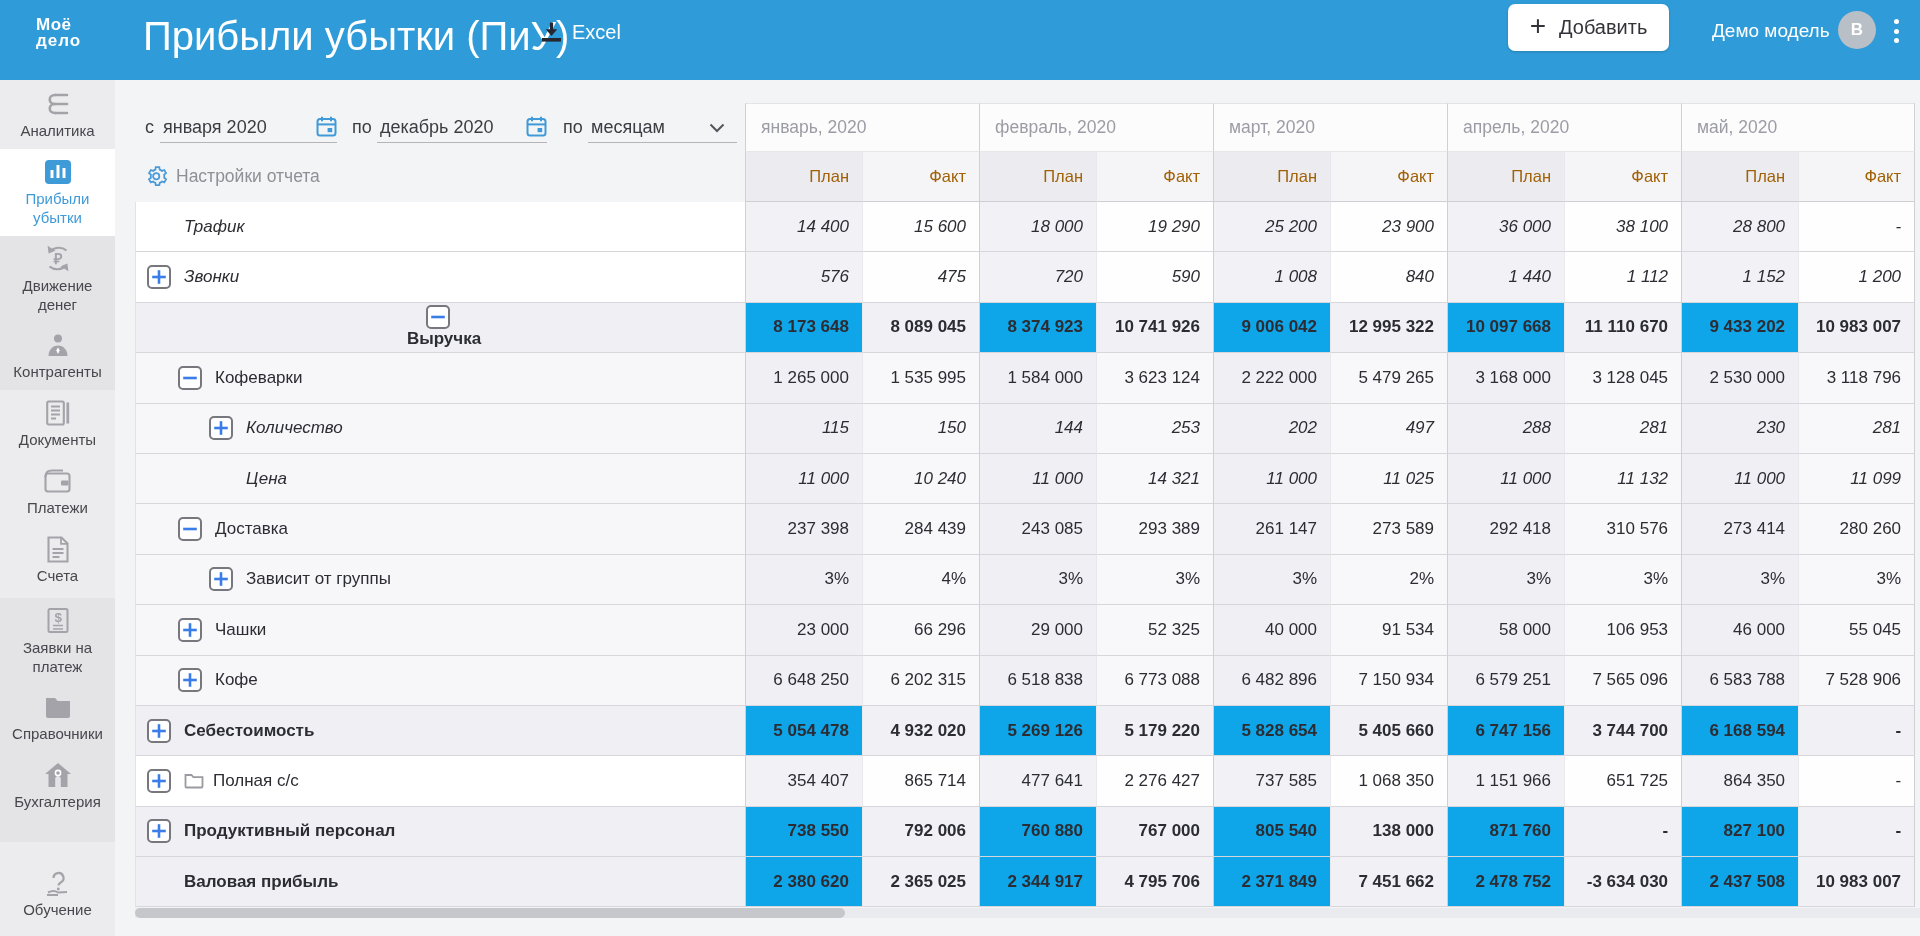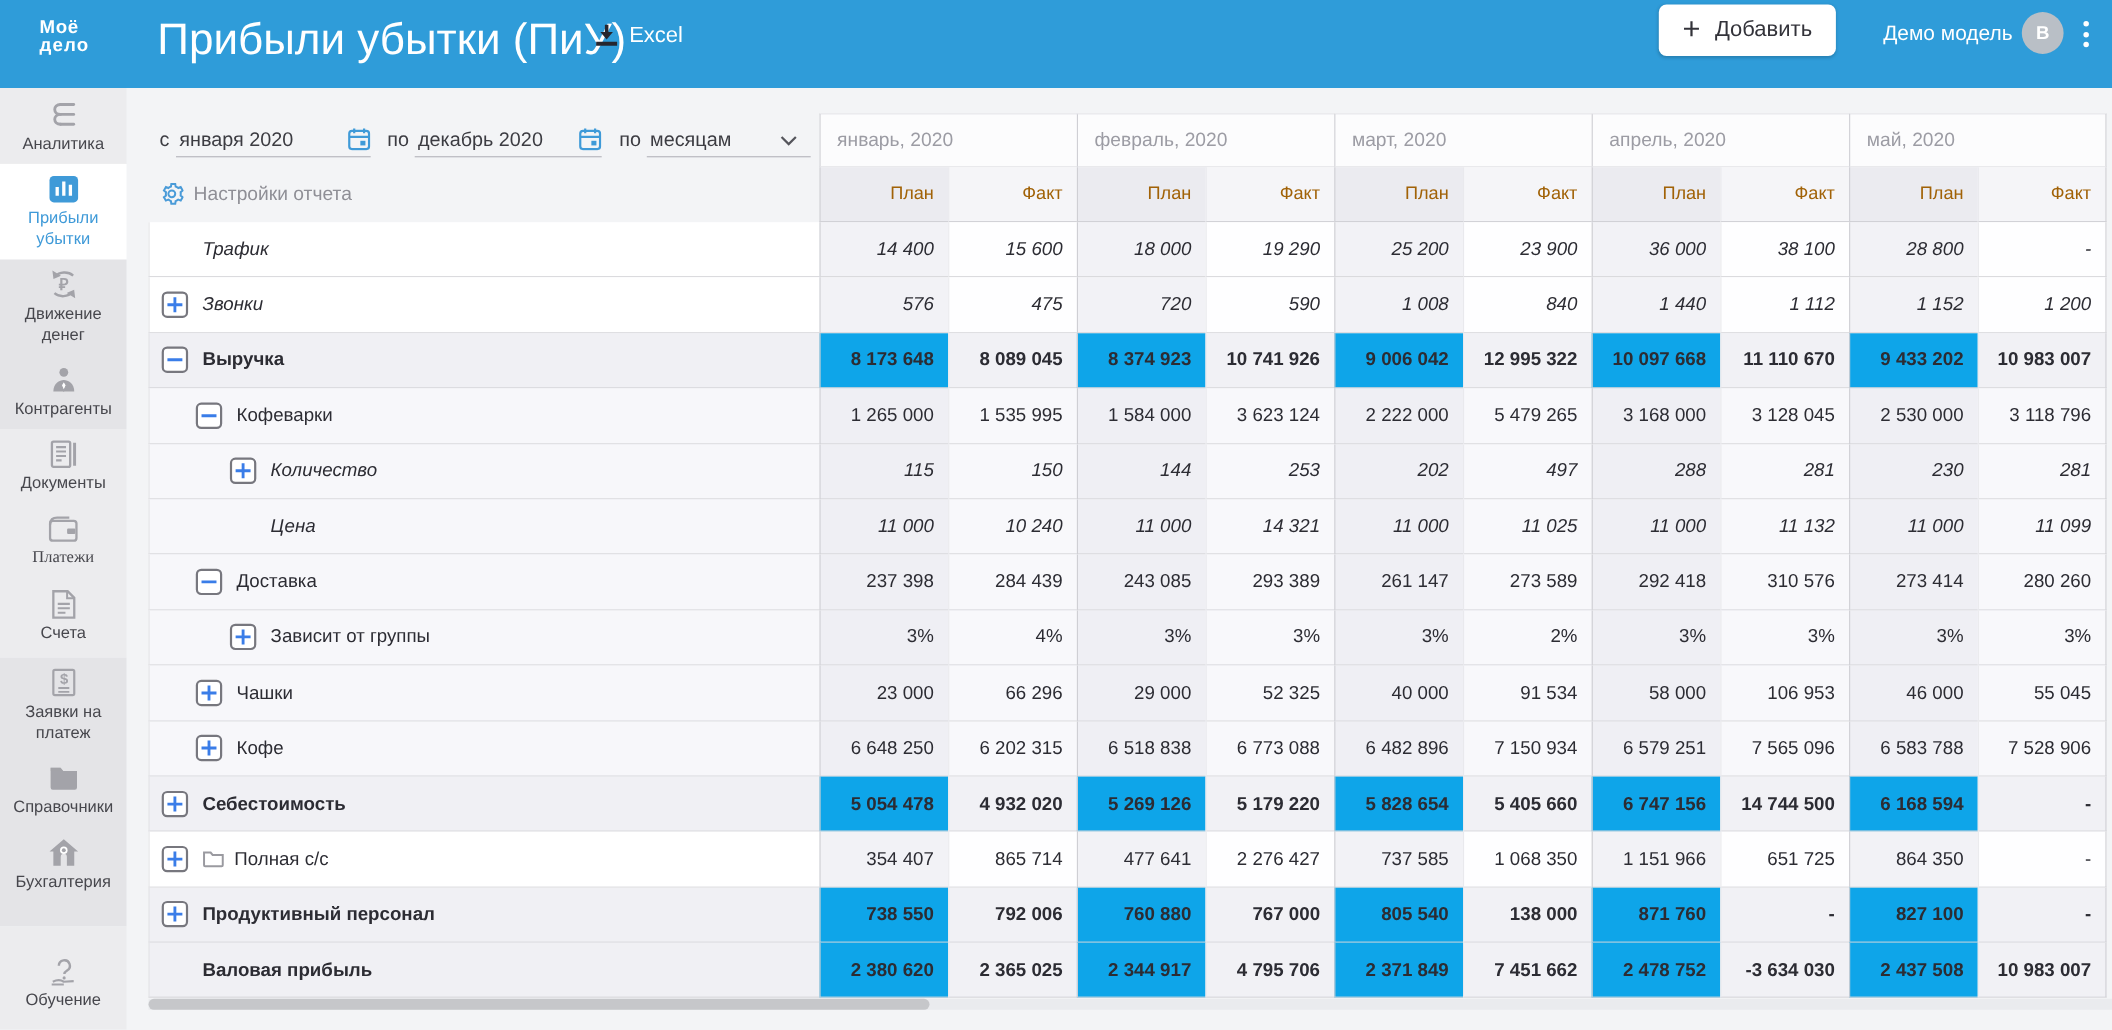--- a/index.html
+++ b/index.html
@@ -176,21 +176,21 @@
           <svg width="28" height="26" viewBox="0 0 28 26">
             <g fill="none" stroke="currentColor" stroke-width="2.1">
               <rect x="3.2" y="1.5" width="16.6" height="23" rx="1.5"></rect>
               <path d="M7 6.5 h9 M7 10.5 h9 M7 14.5 h9 M7 18.5 h5" stroke-width="1.9"></path>
               <path d="M23.8 2.5 v21" stroke-width="2.7"></path>
             </g>
           </svg>
         </span>
         <span class="sb-label">Документы</span>
       </div>
-      <div class="sb-item" style="height: 68px; font-family: Liberation Serif, serif;">
+      <div class="sb-item" style="height: 68px;">
         <span class="sb-icon">
           <svg width="27" height="24" viewBox="0 0 27 24">
             <g fill="none" stroke="currentColor" stroke-width="2.1">
               <rect x="1.5" y="4.5" width="24" height="18" rx="2.5"></rect>
               <path d="M1.5 8 C1.5 3 4 1.5 8 1.5 h11"></path>
               <rect x="17" y="11.5" width="7.5" height="5" rx="1" fill="currentColor" stroke="none"></rect>
             </g>
           </svg>
         </span>
         <span class="sb-label">Платежи</span>
@@ -386,21 +386,21 @@
           <td class="num fact">590</td>
           <td class="num plan">1 008</td>
           <td class="num fact">840</td>
           <td class="num plan">1 440</td>
           <td class="num fact">1 112</td>
           <td class="num plan">1 152</td>
           <td class="num fact last">1 200</td>
         </tr>
         <tr class="shade-section style-bold">
           <td class="lbl">
-            <div class="lbl-inner" style="padding-left: 11px;">
+            <div class="lbl-inner" style="padding-left: 11px; flex-direction: column;">
               <span class="expand-btn">
                 <svg width="16" height="16" viewBox="0 0 16 16">
                   <path d="M1.2 8 H14.8" stroke="#3a7de8" stroke-width="2.6"></path>
                 </svg>
               </span>
               <span class="lbl-text">Выручка</span>
             </div>
           </td>
           <td class="num plan">8 173 648</td>
           <td class="num fact">8 089 045</td>
@@ -589,21 +589,21 @@
               <span class="lbl-text">Себестоимость</span>
             </div>
           </td>
           <td class="num plan">5 054 478</td>
           <td class="num fact">4 932 020</td>
           <td class="num plan">5 269 126</td>
           <td class="num fact">5 179 220</td>
           <td class="num plan">5 828 654</td>
           <td class="num fact">5 405 660</td>
           <td class="num plan">6 747 156</td>
-          <td class="num fact">14 744 500</td>
+          <td class="num fact">3 744 700</td>
           <td class="num plan">6 168 594</td>
           <td class="num fact last">-</td>
         </tr>
         <tr class="shade-white style-normal">
           <td class="lbl">
             <div class="lbl-inner" style="padding-left: 11px;">
               <span class="expand-btn">
                 <svg width="16" height="16" viewBox="0 0 16 16">
                   <g stroke="#3a7de8" stroke-width="2.6">
                     <path d="M8 1.2 V14.8"></path>

